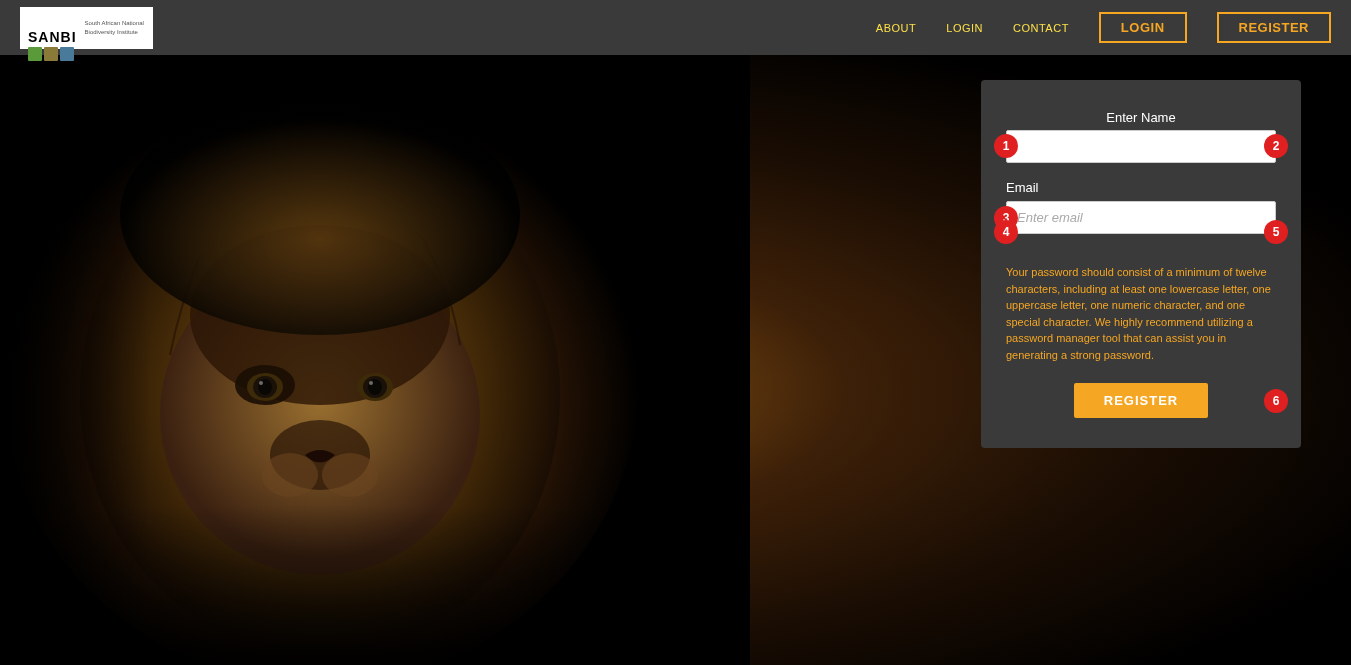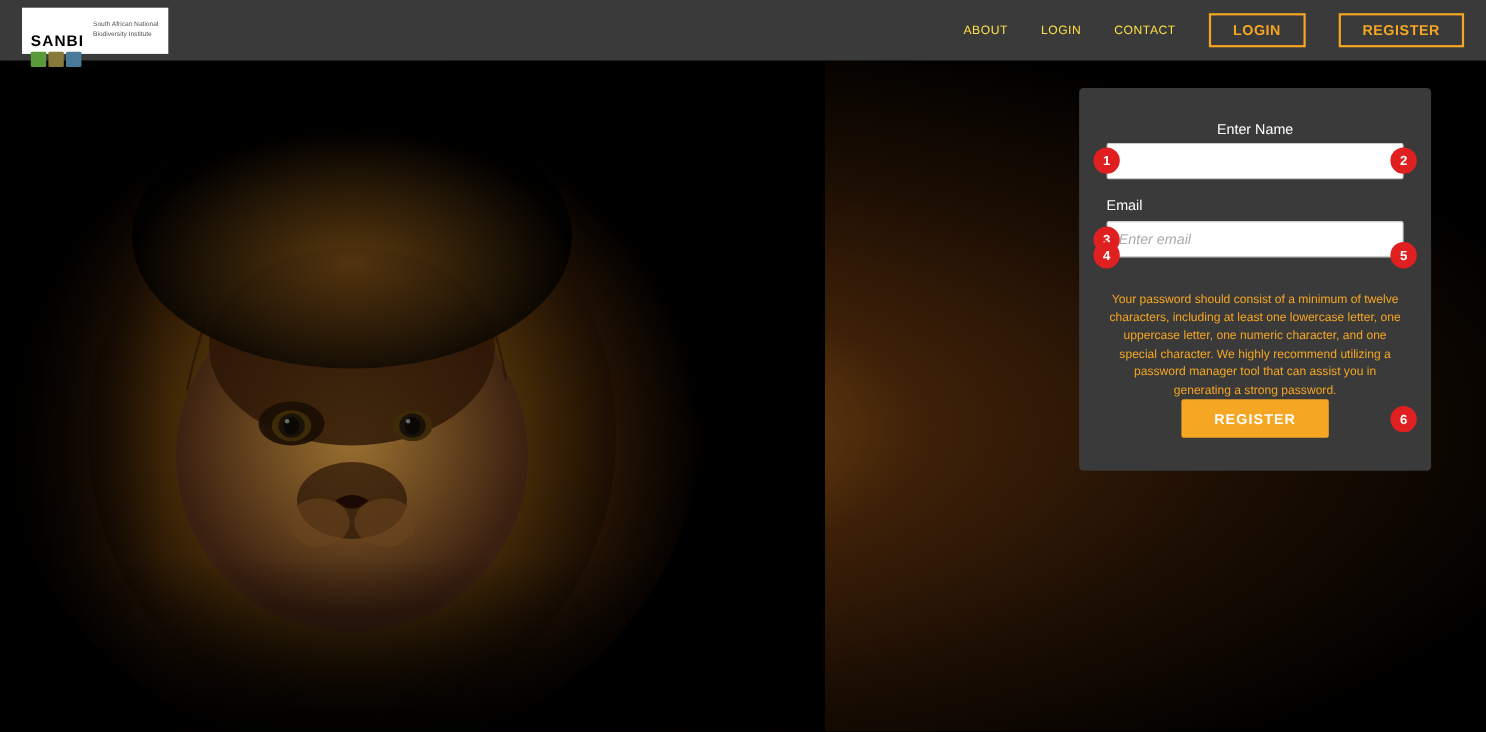--- a/index.html
+++ b/index.html
@@ -182,21 +182,21 @@
 
     .email-row {
       margin-bottom: 15px;
       position: relative;
     }
 
     .password-hint {
       font-size: 11px;
       color: #f5a623;
       line-height: 1.5;
-      text-align: center;
+      margin-bottom: 20px;
     }
 
     .btn-register-form {
       background: #f5a623;
       border: none;
       color: #fff;
       padding: 10px 30px;
       font-size: 13px;
       font-weight: bold;
       letter-spacing: 1px;

